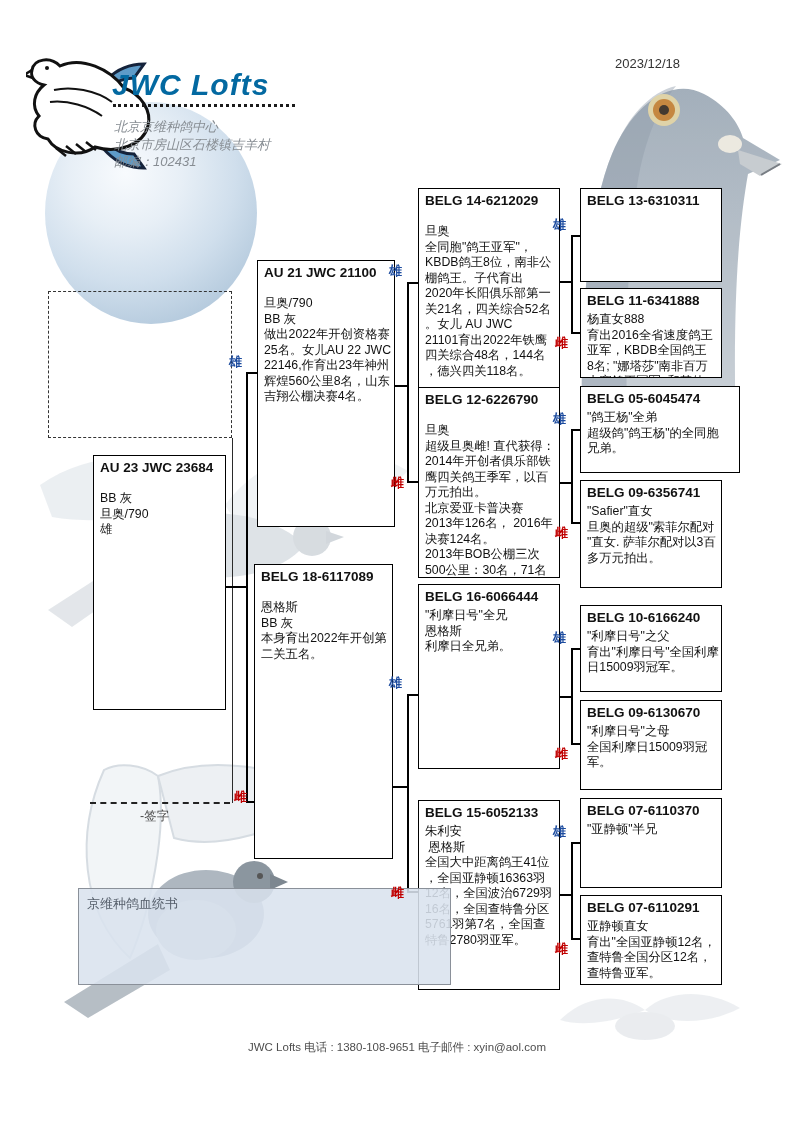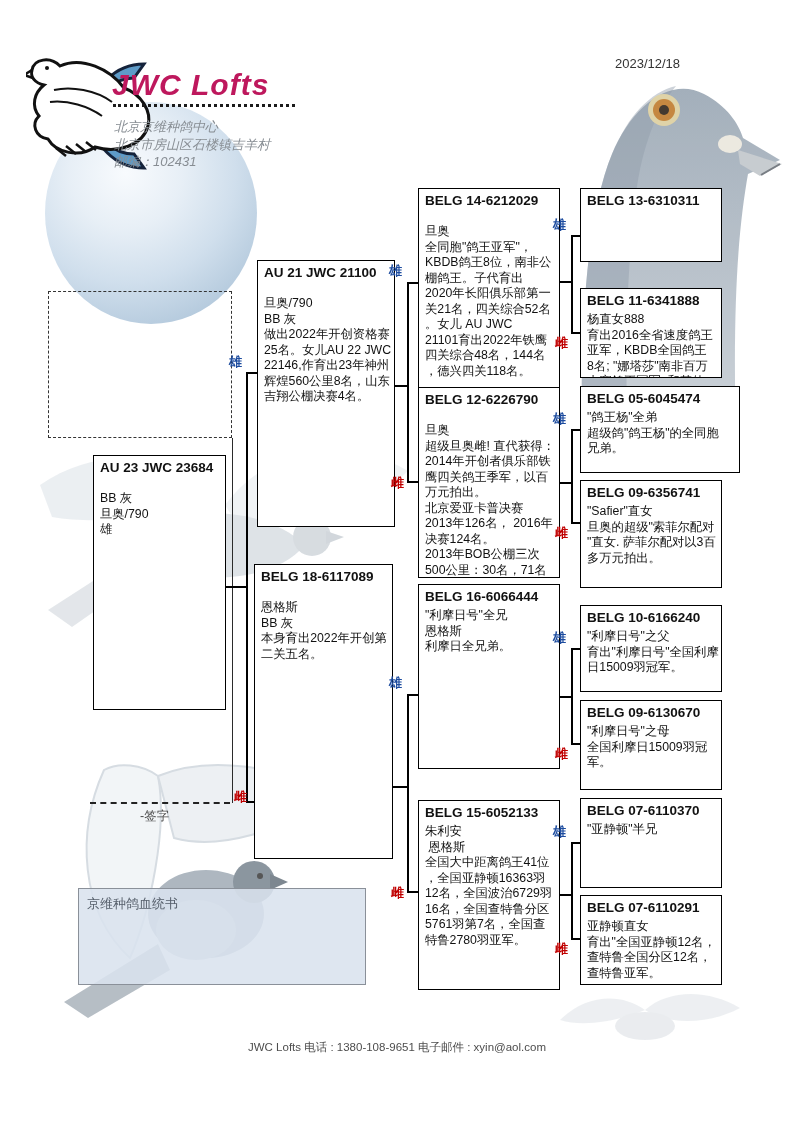--- a/index.html
+++ b/index.html
@@ -36,21 +36,21 @@
   .vl, .hl { position:absolute; background:#000; z-index:2; }
   .vl { width:2px; } .hl { height:2px; }
   .spine { position:absolute; width:1px; background:#2b2b2b; z-index:2; }
   .sigline { position:absolute; border-top:2px dashed #222; z-index:2; }
   .mk { position:absolute; z-index:4; font-weight:bold; font-size:13px; line-height:14px; width:15px; }
   .mk.m { color:#1d4c9f; }
   .mk.f { color:#c00000; }
   
   .brand {
     position:absolute; left:112px; top:68px; z-index:5;
-    font-size:30px; font-weight:bold; font-style:italic; color:#be185d; letter-spacing:1px;
+    font-size:30px; font-weight:bold; font-style:italic; color:#0369a1; letter-spacing:1px;
   }
   .dotline { position:absolute; left:113px; top:104px; width:182px; border-bottom:3.5px dotted #1b1b1b; z-index:5; }
   .orgblock { position:absolute; left:114px; top:118px; z-index:5; font-style:italic; color:#878d93; font-size:13px; line-height:17.5px; }
   .datebox { position:absolute; left:615px; top:56px; z-index:5; font-size:13px; color:#333; }
   .siglabel { position:absolute; left:140px; top:808px; z-index:4; font-size:12.5px; color:#4a4a4a; }
   .footer { position:absolute; left:0; top:1040px; width:100%; text-align:center; z-index:5; font-size:11.5px; color:#4d4d4d; }
 </style>
 </head>
 <body>
 
@@ -201,21 +201,21 @@
         <div class="ln"> 恩格斯</div>
         <div class="ln">全国大中距离鸽王41位</div>
         <div class="ln">，全国亚静顿16363羽</div>
         <div class="ln">12名，全国波治6729羽</div>
         <div class="ln">16名，全国查特鲁分区</div>
         <div class="ln">5761羽第7名，全国查</div>
         <div class="ln">特鲁2780羽亚军。</div>
       </div>
   </div>
 
-  <div class="pbox" style="left:580px;top:188px;width:142px;height:74px">
+  <div class="pbox" style="left:580px;top:188px;width:142px;height:94px">
     <div class="title">BELG 13-6310311</div>
   </div>
   <div class="pbox" style="left:580px;top:288px;width:142px;height:90px">
     <div class="title">BELG 11-6341888</div>
     <div>
         <div class="ln">杨直女888</div>
         <div class="ln">育出2016全省速度鸽王</div>
         <div class="ln">亚军，KBDB全国鸽王</div>
         <div class="ln">8名; "娜塔莎"南非百万</div>
         <div class="ln">大赛鸽王冠军; 和其他</div>
@@ -317,19 +317,19 @@
   <div class="mk m" style="left:553px;top:412px">雄</div>
   <div class="mk f" style="left:555px;top:526px">雌</div>
   <div class="mk m" style="left:553px;top:631px">雄</div>
   <div class="mk f" style="left:555px;top:747px">雌</div>
   <div class="mk m" style="left:553px;top:825px">雄</div>
   <div class="mk f" style="left:555px;top:942px">雌</div>
 
   <div class="sigline" style="left:90px;top:802px;width:140px"></div>
   <div class="siglabel">-签字</div>
 
-  <div class="certbox" style="left:78px;top:888px;width:288px;height:97px">
+  <div class="certbox" style="left:78px;top:888px;width:373px;height:97px">
     <span>京维种鸽血统书</span>
   </div>
 
   <div class="footer">JWC Lofts  电话 : 1380-108-9651  电子邮件 : xyin@aol.com</div>
 
 </div>
 
 </body></html>

